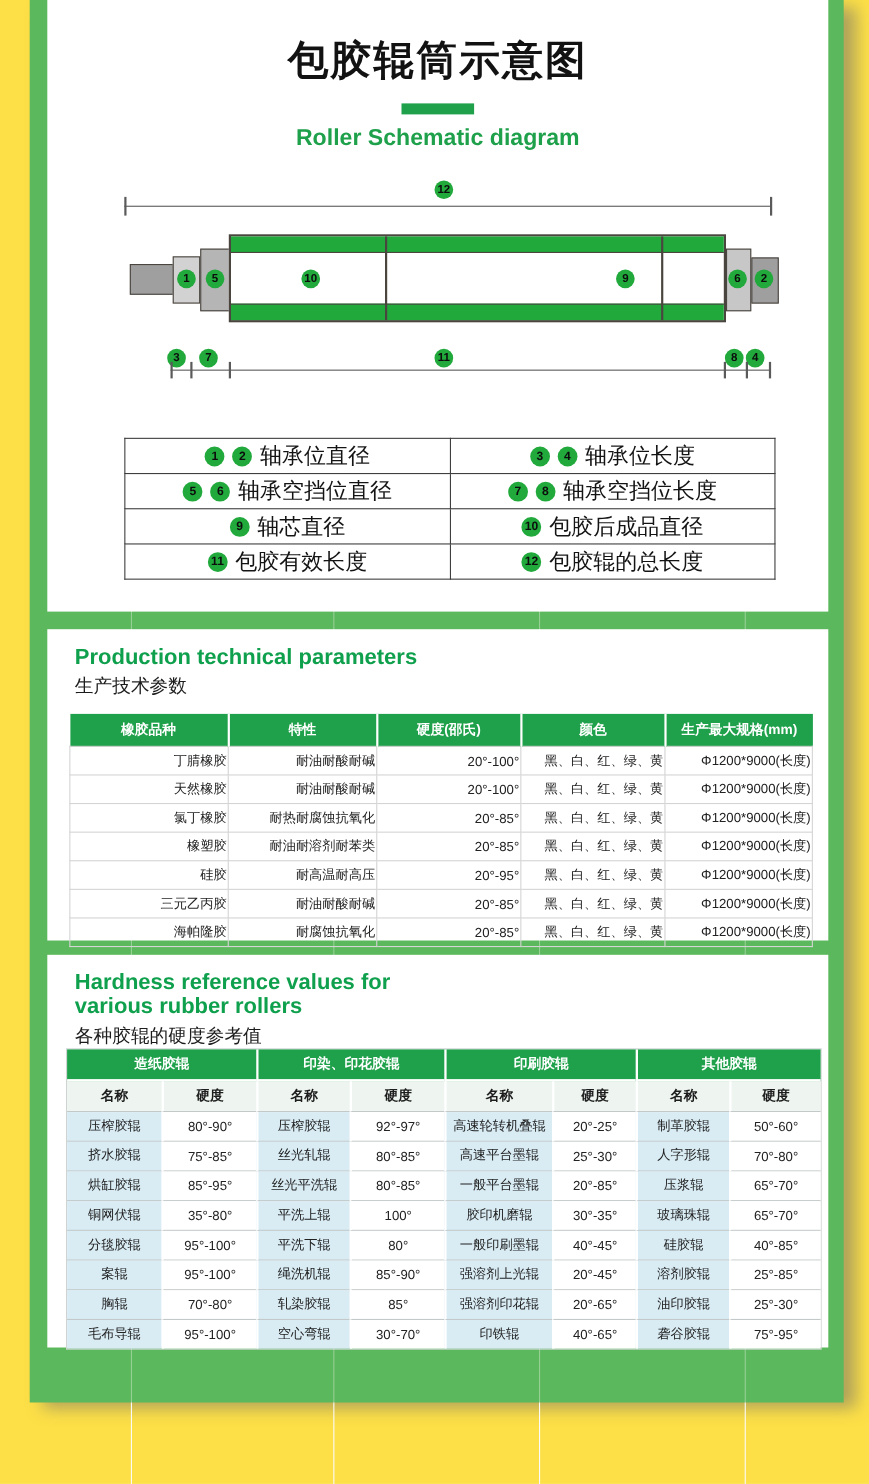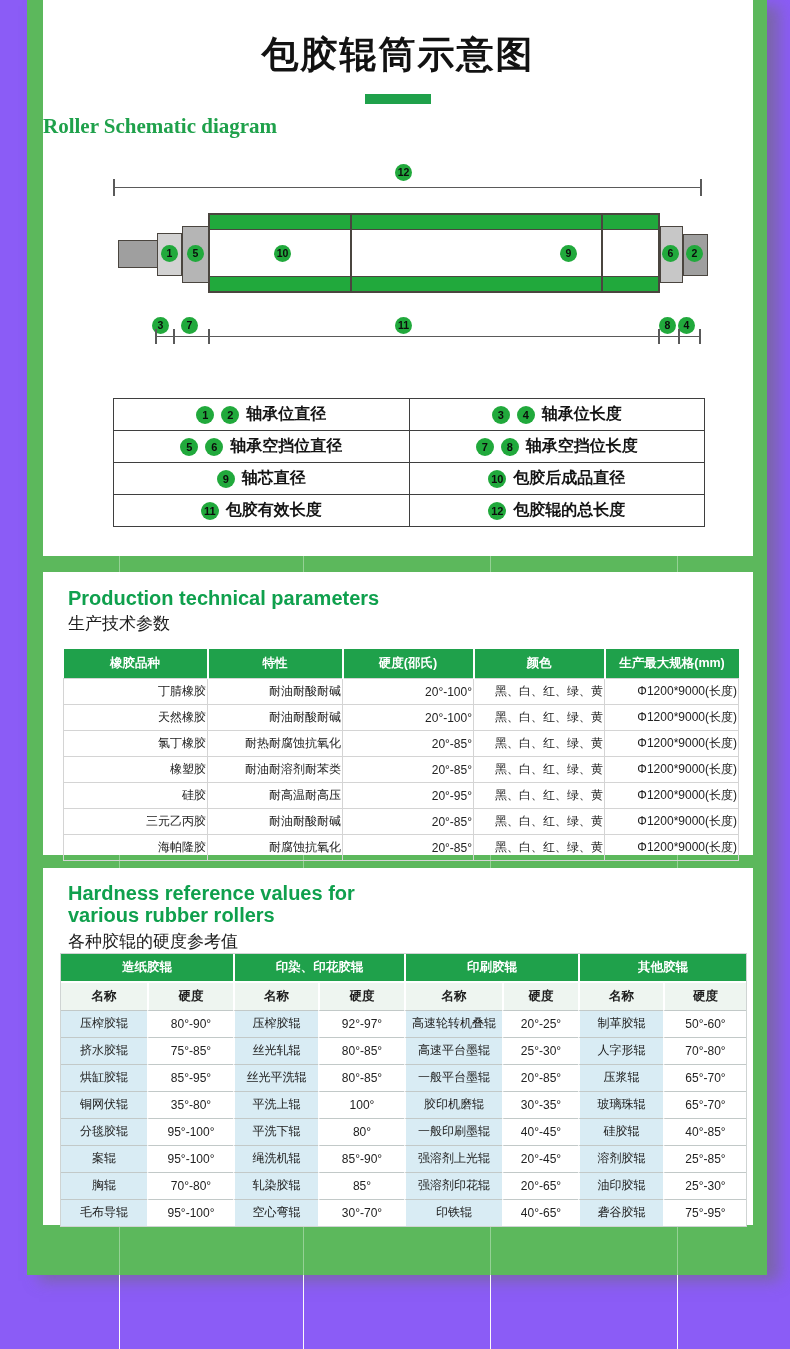--- a/index.html
+++ b/index.html
@@ -1,52 +1,52 @@
 <!DOCTYPE html>
 <html><head>
 <meta charset="utf-8">
 <style>
   html,body { margin:0; padding:0; }
   body { font-family:"Liberation Sans", sans-serif; }
-  .page { position:relative; width:790px; height:1349px; background:#8b5cf6; overflow:hidden; }
+  .page { position:relative; width:790px; height:1349px; background:#fde047; overflow:hidden; }
   .panel { position:absolute; left:27px; top:0; width:740px; height:1275px; background:#5cb85c;
            box-shadow:12px 6px 14px rgba(110,110,110,.55); }
   .deco-line { position:absolute; top:0; bottom:0; width:1px; background:rgba(255,255,255,.35); }
   .gray-line { position:absolute; top:1275px; bottom:0; width:1px; background:#fbfafa; }
   .card { position:absolute; left:16px; width:710px; background:#fff; }
   .card1 { top:0; height:556px; }
   .card2 { top:572px; height:283px; }
   .card3 { top:868px; height:357px; }
 
   
   .main-title { margin:0; padding-top:30px; text-align:center; font-size:37px; font-weight:900;
                 color:#121212; letter-spacing:2px; }
   .title-bar { width:66px; height:10px; background:#1fa14b; margin:14px auto 10px auto; }
-  .sub-title { margin:0; text-align:left; font-size:21px; font-weight:bold; color:#1fa14b;font-family:Liberation Serif, serif; }
+  .sub-title { margin:0; text-align:center; font-size:21px; font-weight:bold; color:#1fa14b; }
 
   .diagram { position:absolute; left:0; top:150px; width:710px; height:255px; }
   .dim { position:absolute; height:0; border-top:1.5px solid #5a5a5a; }
   .tick { position:absolute; width:1.5px; background:#5a5a5a; }
   .marker { position:absolute; width:17px; height:17px; border-radius:50%; background:#21a93c;
             color:#0c0c0c; font-size:10.5px; font-weight:bold; display:flex; align-items:center;
             justify-content:center; line-height:1; }
   .shaft { position:absolute; border:1.5px solid #4a453f; box-sizing:border-box; }
   .body-outline { position:absolute; left:165px; top:63px; width:452px; height:80px;
                   border:2px solid #4a453f; background:#fff; box-sizing:border-box; }
   .band { position:absolute; left:0; right:0; height:14px; background:#21a93c; }
   .band.top { top:0; border-bottom:1.5px solid #4a453f; }
   .band.bot { bottom:0; border-top:1.5px solid #4a453f; }
   .divider { position:absolute; top:0; bottom:0; width:1.5px; background:#4a453f; }
 
   .legend { position:absolute; left:70px; top:398px; width:592px; border-collapse:collapse; }
   .legend td { border:1.2px solid #3f3f3f; height:29px; width:50%; }
   .legend .cell { display:flex; align-items:center; justify-content:center; gap:7px; }
   .chip { width:18px; height:18px; border-radius:50%; background:#21a93c; color:#0c0c0c;
           font-size:11px; font-weight:bold; display:flex; align-items:center; justify-content:center; flex:0 0 18px; }
-  .legend .lab { font-size:16px; font-weight:bold; color:#141414; }
+  .legend .lab { font-size:20px; font-weight:normal; color:#141414; }
 
   
   .sec-en { margin:0; font-size:20px; font-weight:bold; color:#0fa04d; line-height:1.12; }
   .sec-cn { margin:3px 0 0 0; font-size:17px; color:#1c1c1c; }
 
   
   .card2 .inner { padding:15px 0 0 25px; }
   .ptable { border-collapse:collapse; margin:14px 0 0 -5px; table-layout:fixed; }
   .ptable th { background:#1fa14b; color:#fff; font-size:12.5px; font-weight:bold; height:27px;
                border-left:2px solid #fff; }

